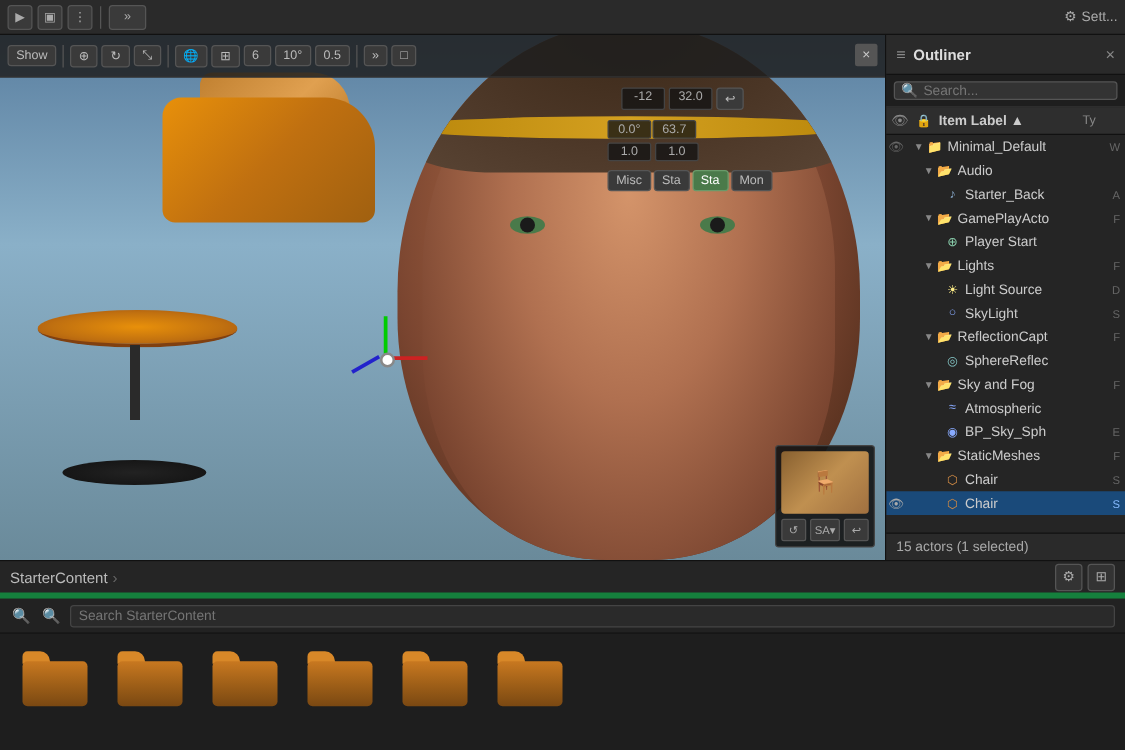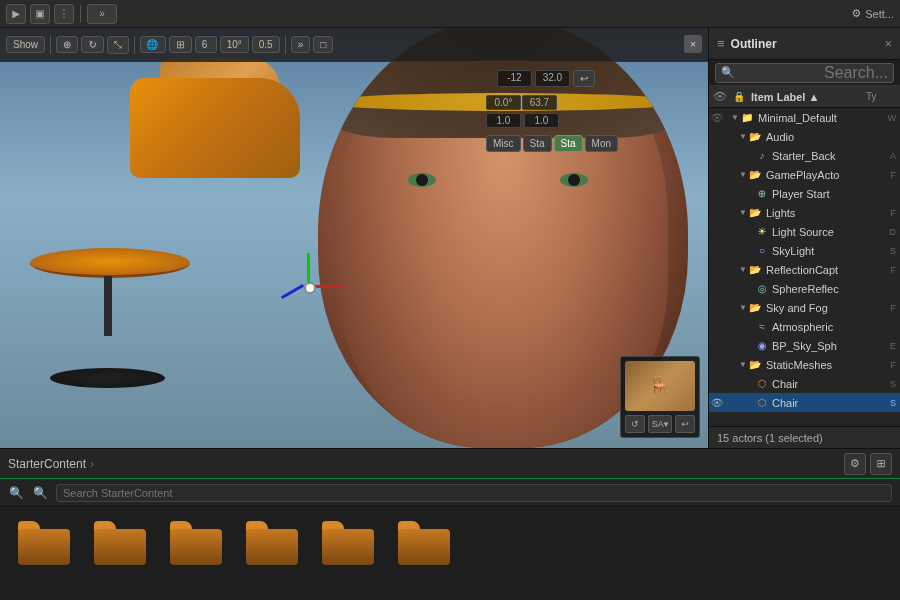--- a/index.html
+++ b/index.html
@@ -295,23 +295,22 @@
       display: flex;
       align-items: center;
       padding: 0 5px;
       gap: 4px;
     }
     .search-input-wrapper input {
       background: transparent;
       border: none;
       outline: none;
       color: #aaa;
-      font-size: 16px;
+      font-size: 11px;
       width: 100%;
-      text-align: right;
     }
 
     
     .outliner-header {
       height: 22px;
       background: #2e2e2e;
       display: flex;
       align-items: center;
       padding: 0 4px;
       border-bottom: 1px solid #111;
@@ -409,21 +408,21 @@
       display: flex;
       flex-direction: column;
     }
     .bottom-toolbar {
       height: 30px;
       background: #252525;
       display: flex;
       align-items: center;
       padding: 0 8px;
       gap: 6px;
-      border-bottom: 1px solid #15803d;
+      border-bottom: 5px solid #15803d;
     }
     .breadcrumb {
       display: flex;
       align-items: center;
       gap: 4px;
       flex: 1;
     }
     .breadcrumb-item {
       color: #bbb;
       font-size: 12px;

